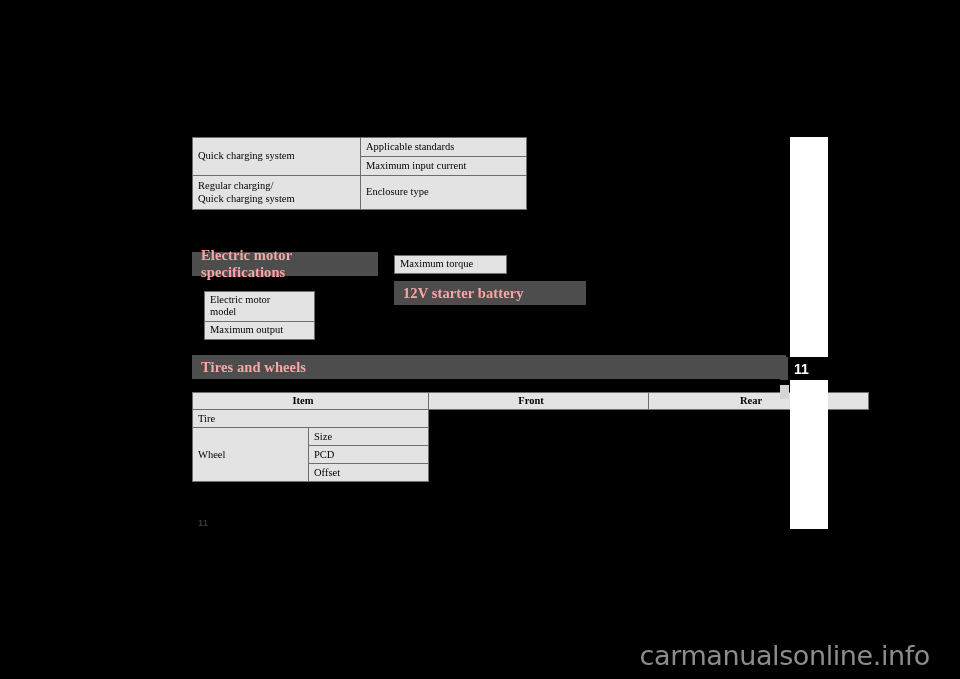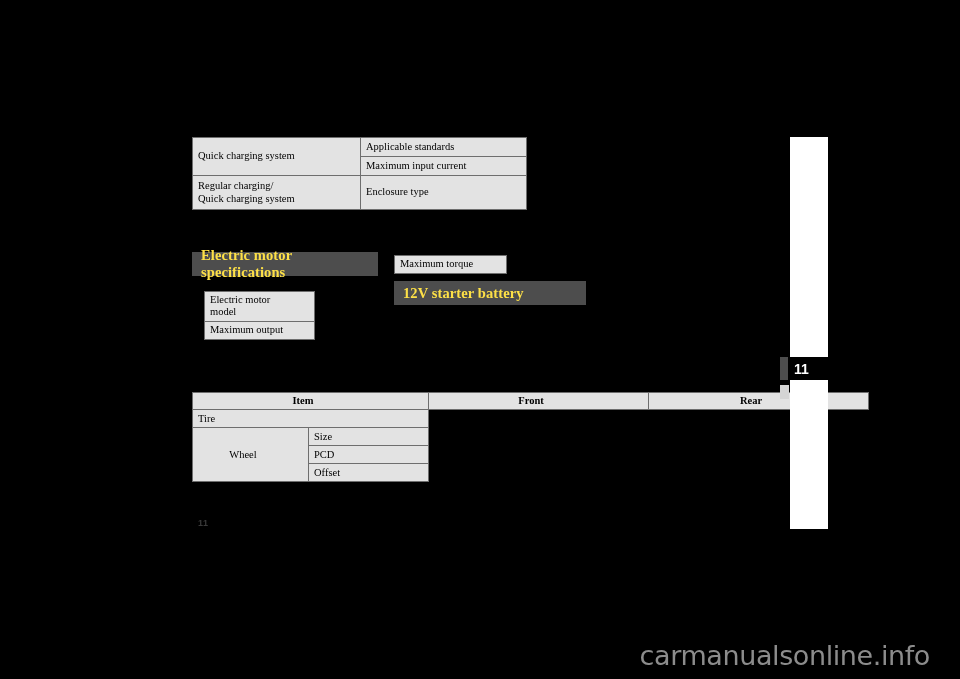--- a/index.html
+++ b/index.html
@@ -51,21 +51,21 @@
   #tbl-charging { left: 192px; top: 137px; }
   #tbl-charging .c-label { width: 142px; }
   #tbl-charging .c-value { width: 140px; }
   #tbl-charging tr.r1 td, #tbl-charging tr.r2 td { height: 14px; }
   #tbl-charging tr.r3 td { height: 29px; }
 
   
   .band {
     position: absolute;
     background: #4d4d4d;
-    color: #fde047;
+    color: #fca5a5;
     font-weight: bold;
     display: flex;
     align-items: center;
     padding-left: 9px;
     box-sizing: border-box;
     letter-spacing: 0.1px;
   }
   #band-motor {
     left: 192px; top: 252px;
     width: 186px; height: 24px;
@@ -88,21 +88,21 @@
 
   #tbl-torque { left: 394px; top: 255px; }
   #tbl-torque td { width: 86px; height: 13px; }
 
   
   #tbl-tires { left: 192px; top: 392px; }
   #tbl-tires th.h-item { width: 190px; }
   #tbl-tires th.h-front { width: 194px; }
   #tbl-tires th.h-rear  { width: 194px; }
   #tbl-tires td.itm-wide { }
-  #tbl-tires td.itm-left { width: 90px; text-align: center; }
+  #tbl-tires td.itm-left { width: 90px; }
   #tbl-tires td.itm-right { width: 94px; }
   #tbl-tires td.blank-cell {
     background: #000;
     border: 0;
     border-color: transparent;
   }
   #tbl-tires tr.body-row td { height: 13px; }
 
   
   #thumb-strip {
@@ -201,20 +201,21 @@
   <table class="spec-table" id="tbl-torque">
     <tbody>
         <tr>
       <td>Maximum torque</td>
     </tr>
   </tbody>
     </table>
 
   <div class="band" id="band-battery">12V starter battery</div>
 
+  <div class="band" id="band-tires">Tires and wheels</div>
 
   <table class="spec-table" id="tbl-tires">
     <tbody>
         <tr>
       <th class="h-item" colspan="2">Item</th>
       <th class="h-front">Front</th>
       <th class="h-rear">Rear</th>
     </tr>
     <tr class="body-row">
       <td class="itm-wide" colspan="2">Tire</td>

